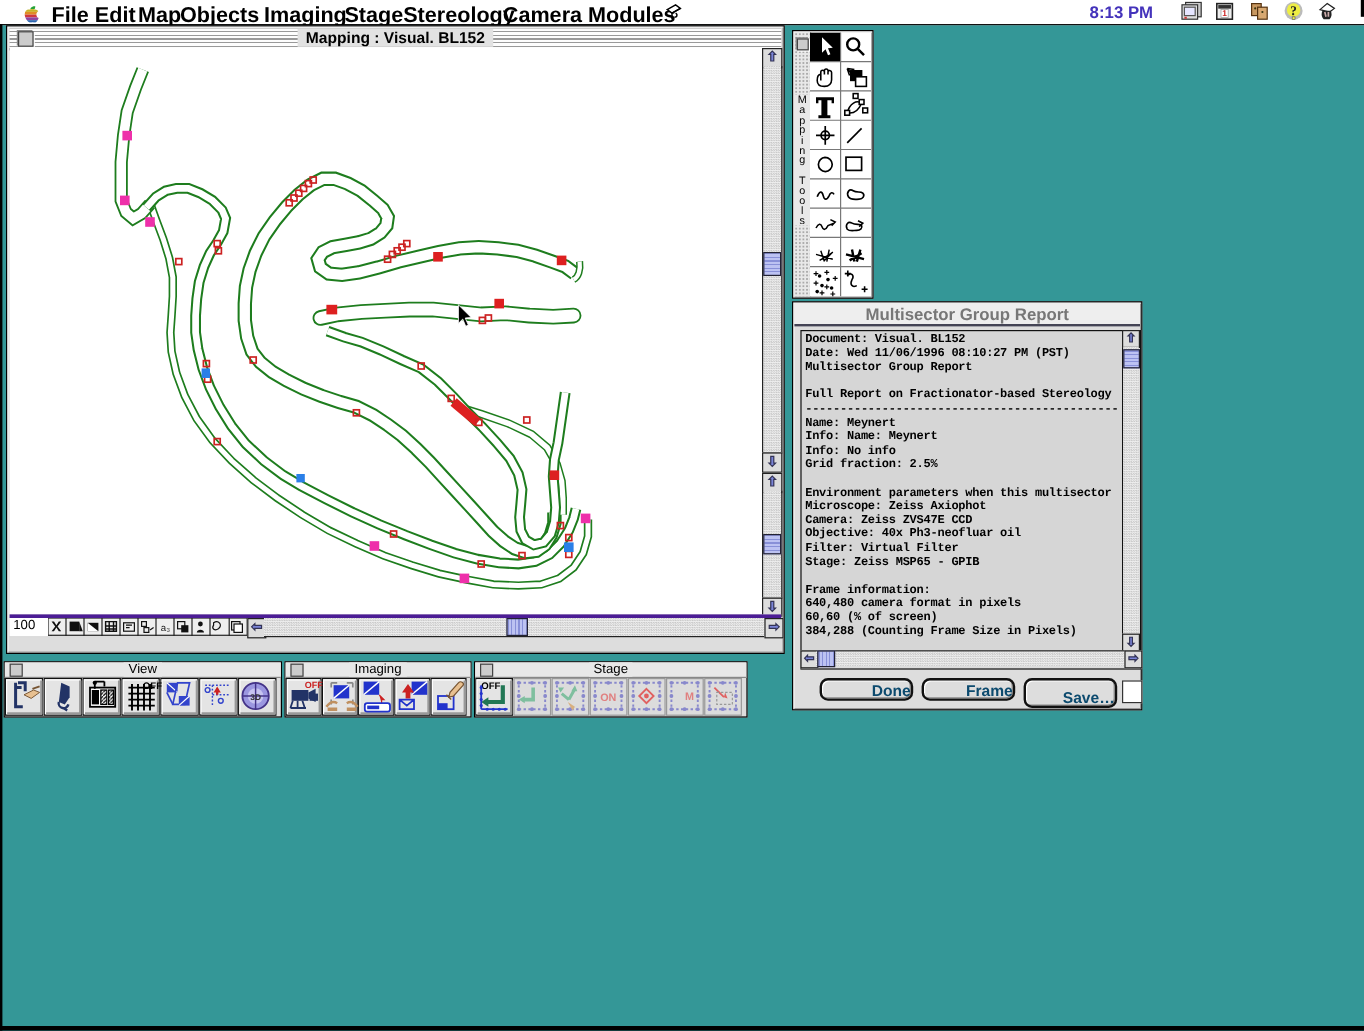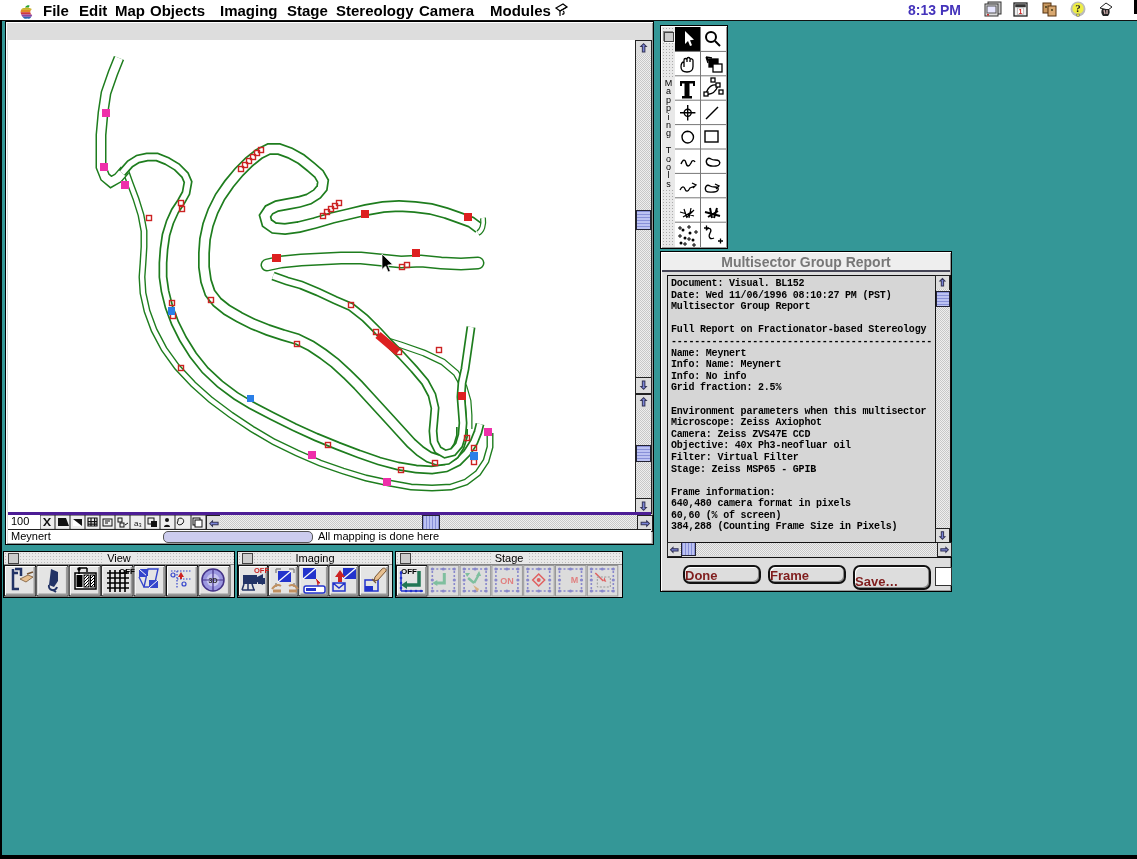--- a/index.html
+++ b/index.html
@@ -1,35 +1,35 @@
 <!DOCTYPE html>
 <html><head>
 <meta charset="utf-8">
 <style>
 html,body{margin:0;padding:0;}
 body{width:1137px;height:859px;background:#349797;overflow:hidden;position:relative;
  font-family:"Liberation Sans",sans-serif;}
 .abs{position:absolute;}
 
 #menubar{left:0;top:0;width:1137px;height:20px;background:#fff;border-bottom:1px solid #111;}
-#menubar .mi{position:absolute;top:2px;font-weight:bold;font-size:15px;color:#000;letter-spacing:0px;text-align:center;}
+#menubar .mi{position:absolute;top:2px;font-weight:bold;font-size:18px;color:#000;letter-spacing:0px;text-align:center;}
 #clock{position:absolute;top:2px;font-weight:bold;font-size:14px;color:#4433bb;}
 
 .win{background:#ddd;border:1px solid #000;box-shadow:inset 1px 1px 0 #fff, inset -1px -1px 0 #999;}
 .tstripes{background:repeating-linear-gradient(180deg,#fdfdfd 0 2px,#999 2px 3px);}
 .ttext{font-weight:bold;font-size:13px;color:#000;}
 .closebox{background:#ccc;border:1px solid #444;box-shadow:-1px -1px 0 #888,1px 1px 0 #fff;}
 .dither{background-image:repeating-conic-gradient(#c8c8c8 0 25%,#efefef 0 50%);background-size:2px 2px;}
 .sbtn{background:#ddd;border:1px solid #222;display:flex;align-items:center;justify-content:center;}
 .slider{background:#aab0e8;border:1px solid #223;
  background-image:repeating-linear-gradient(180deg,#8890d8 0 1px,#bcc2f2 1px 3px);}
 .arrow{font-size:11px;line-height:1;color:#7a84d8;-webkit-text-stroke:1px #333355;}
 
-.macbtn{background:#ddd;border:2px solid #111;border-radius:7px;color:#7f1d1d;font-weight:bold;
- font-size:13px;text-align:left;box-shadow:inset 1px 1px 0 #fff,inset -1px -1px 0 #888;}
+.macbtn{background:#ddd;border:2px solid #111;border-radius:7px;color:#0c4a6e;font-weight:bold;
+ font-size:13px;text-align:right;box-shadow:inset 1px 1px 0 #fff,inset -1px -1px 0 #888;}
 
 #reptext{font-family:"Liberation Mono",monospace;font-weight:bold;font-size:10px;
  line-height:11.6px;letter-spacing:-0.2px;color:#000;white-space:pre;}
 
 .tbar{background:#ddd;border:1px solid #000;}
 .tbtitle{height:12px;border-bottom:1px solid #888;position:relative;
  background-image:radial-gradient(#bbb 22%,transparent 23%);background-size:3px 3px;background-color:#e8e8e8;}
 .tbtitle .t{position:absolute;top:0px;width:100%;text-align:center;font-size:11px;color:#000;}
 .tbtitle .t span{background:#e8e8e8;padding:0 4px;}
 .tbtitle .cb{position:absolute;left:4px;top:1px;width:9px;height:9px;background:#ccc;border:1px solid #444;}
@@ -100,20 +100,24 @@
   <g transform="translate(114,0)">
    <path d="M2,7 L8,2 L14,6 L10,9 Z" fill="#fff" stroke="#222" stroke-width="1"></path>
    <path d="M4,8 C3,10 3,13 5,15 L10,15 C12,13 12,10 11,8 Z" fill="#222"></path>
    <path d="M6,9 L7,13 M9,9 L9,13" stroke="#caa" stroke-width="1.4" fill="none"></path>
   </g>
  </svg>
 </div>
 
 <div id="mainwin" class="abs win" style="left:5px;top:21px;width:647px;height:522px;">
 
+ <div class="abs tstripes" style="left:2px;top:2px;width:643px;height:16px;border-bottom:2px solid #223;">
+  <div class="abs closebox" style="left:7px;top:2px;width:11px;height:11px;"></div>
+  <div class="abs ttext" style="left:0;top:0px;width:100%;text-align:center;"><span style="background:#e2e2e2;padding:0 7px;">Mapping : Visual. BL152</span></div>
+ </div>
 
  <div class="abs" style="left:2px;top:18px;width:627px;height:472px;background:#fff;overflow:hidden;">
   <svg width="627" height="472" viewBox="7 39 627 472" id="mapsvg">
    <path stroke="#1e7d1e" stroke-width="7" fill="none" d="M124,168 L129,182 135,198 140,214 143,230 143,246 142,262 141,276 142,292 146,310 153,329 163,348 176,366 192,383 210,399 230,414 251,428 273,441 296,452 319,462 342,470 365,477 388,482 410,486 431,487 450,486 465,481 477,472 485,460 489,446 489,432"></path>
     <path stroke="#fff" stroke-width="4.2" fill="none" d="M124,168 L129,182 135,198 140,214 143,230 143,246 142,262 141,276 142,292 146,310 153,329 163,348 176,366 192,383 210,399 230,414 251,428 273,441 296,452 319,462 342,470 365,477 388,482 410,486 431,487 450,486 465,481 477,472 485,460 489,446 489,432"></path>
     <path stroke="#1e7d1e" stroke-width="11" fill="none" d="M118,57 L112,72 105,92 102,112 100,134 100,152 100,166 104,176 110,181 117,177 124,169"></path>
     <path stroke="#fff" stroke-width="8" fill="none" d="M118,57 L112,72 105,92 102,112 100,134 100,152 100,166 104,176 110,181 117,177 124,169"></path>
     <path stroke="#1e7d1e" stroke-width="9" fill="none" d="M121,172 L129,163 137,158 146,156 156,156 166,160 176,166 184,174 187,181 185,192 180,201 174,210 169,221 165,234 163,248 162,262 162,276 164,290 168,306 174,322 182,338 192,354 204,369 219,383 235,395 250,404 271,415 293,426 315,436 337,445 358,453 378,460 397,465 415,468 431,469 445,467 457,461 466,452 473,441 477,431 479,423"></path>
     <path stroke="#fff" stroke-width="5.6" fill="none" d="M121,172 L129,163 137,158 146,156 156,156 166,160 176,166 184,174 187,181 185,192 180,201 174,210 169,221 165,234 163,248 162,262 162,276 164,290 168,306 174,322 182,338 192,354 204,369 219,383 235,395 250,404 271,415 293,426 315,436 337,445 358,453 378,460 397,465 415,468 431,469 445,467 457,461 466,452 473,441 477,431 479,423"></path>
     <path stroke="#1e7d1e" stroke-width="12" fill="none" d="M478,227 L470,221 459,217 445,212 430,208 414,206 398,205 382,206 365,209 348,213 331,217 314,222 298,226 284,228 273,227 266,222 264,215 268,209 276,205 287,203 298,201 308,198 316,193 321,187 322,180 318,173 310,166 300,158 289,152 278,148 268,148 258,153 248,161 238,171 228,183 219,196 212,210 207,224 204,238 203,252 203,266 205,280 209,292 216,301 226,309 238,316 252,323 267,329 282,334 296,338 310,345 322,353 334,362 346,373 357,384 368,396 379,408 390,420 400,431 410,442 419,450 428,456 437,459 446,458 453,453 458,445 461,435 461,426"></path>
@@ -247,25 +251,20 @@
         <span class="arrow">⬅</span>
       </div>
   <div class="abs dither" style="left:212px;top:0;width:417px;height:15px;border-bottom:1px solid #222;">
    <div class="abs slider" style="left:202px;top:0px;width:16px;height:13px;background-image:repeating-linear-gradient(90deg,#8890d8 0 1px,#bcc2f2 1px 3px);"></div>
   </div>
   <div class="abs sbtn" style="left:629px;top:0;width:14px;height:15px;">
         <span class="arrow">➡</span>
       </div>
  </div>
 
- <div class="abs" style="left:2px;top:507px;width:643px;height:13px;background:#fff;border-top:1px solid #222;font-size:11px;">
-  <span class="abs" style="left:3px;top:0px;">Meynert</span>
-  <div class="abs" style="left:155px;top:1px;width:148px;height:10px;background:#ccccee;border:1px solid #555;border-radius:5px;"></div>
-  <span class="abs" style="left:310px;top:0px;">All mapping is done here</span>
- </div>
 </div>
 
 <div id="palette" class="abs win" style="left:660px;top:25px;width:66px;height:222px;">
 
  <div class="abs" style="left:1px;top:1px;width:13px;height:220px;background-image:radial-gradient(#aaa 25%,transparent 26%);background-size:3px 3px;background-color:#e8e8e8;border-right:1px solid #555;">
   <div class="abs closebox" style="left:2px;top:5px;width:8px;height:8px;"></div>
   <div class="abs" style="left:0;top:52px;width:13px;text-align:center;font-size:9px;line-height:8.4px;color:#000;background:#e8e8e8;">M<br>a<br>p<br>p<br>i<br>n<br>g<br><br>T<br>o<br>o<br>l<br>s</div>
  </div>
 
  <svg class="abs" style="left:14px;top:1px;" width="51" height="220" viewBox="0 0 51 220">

